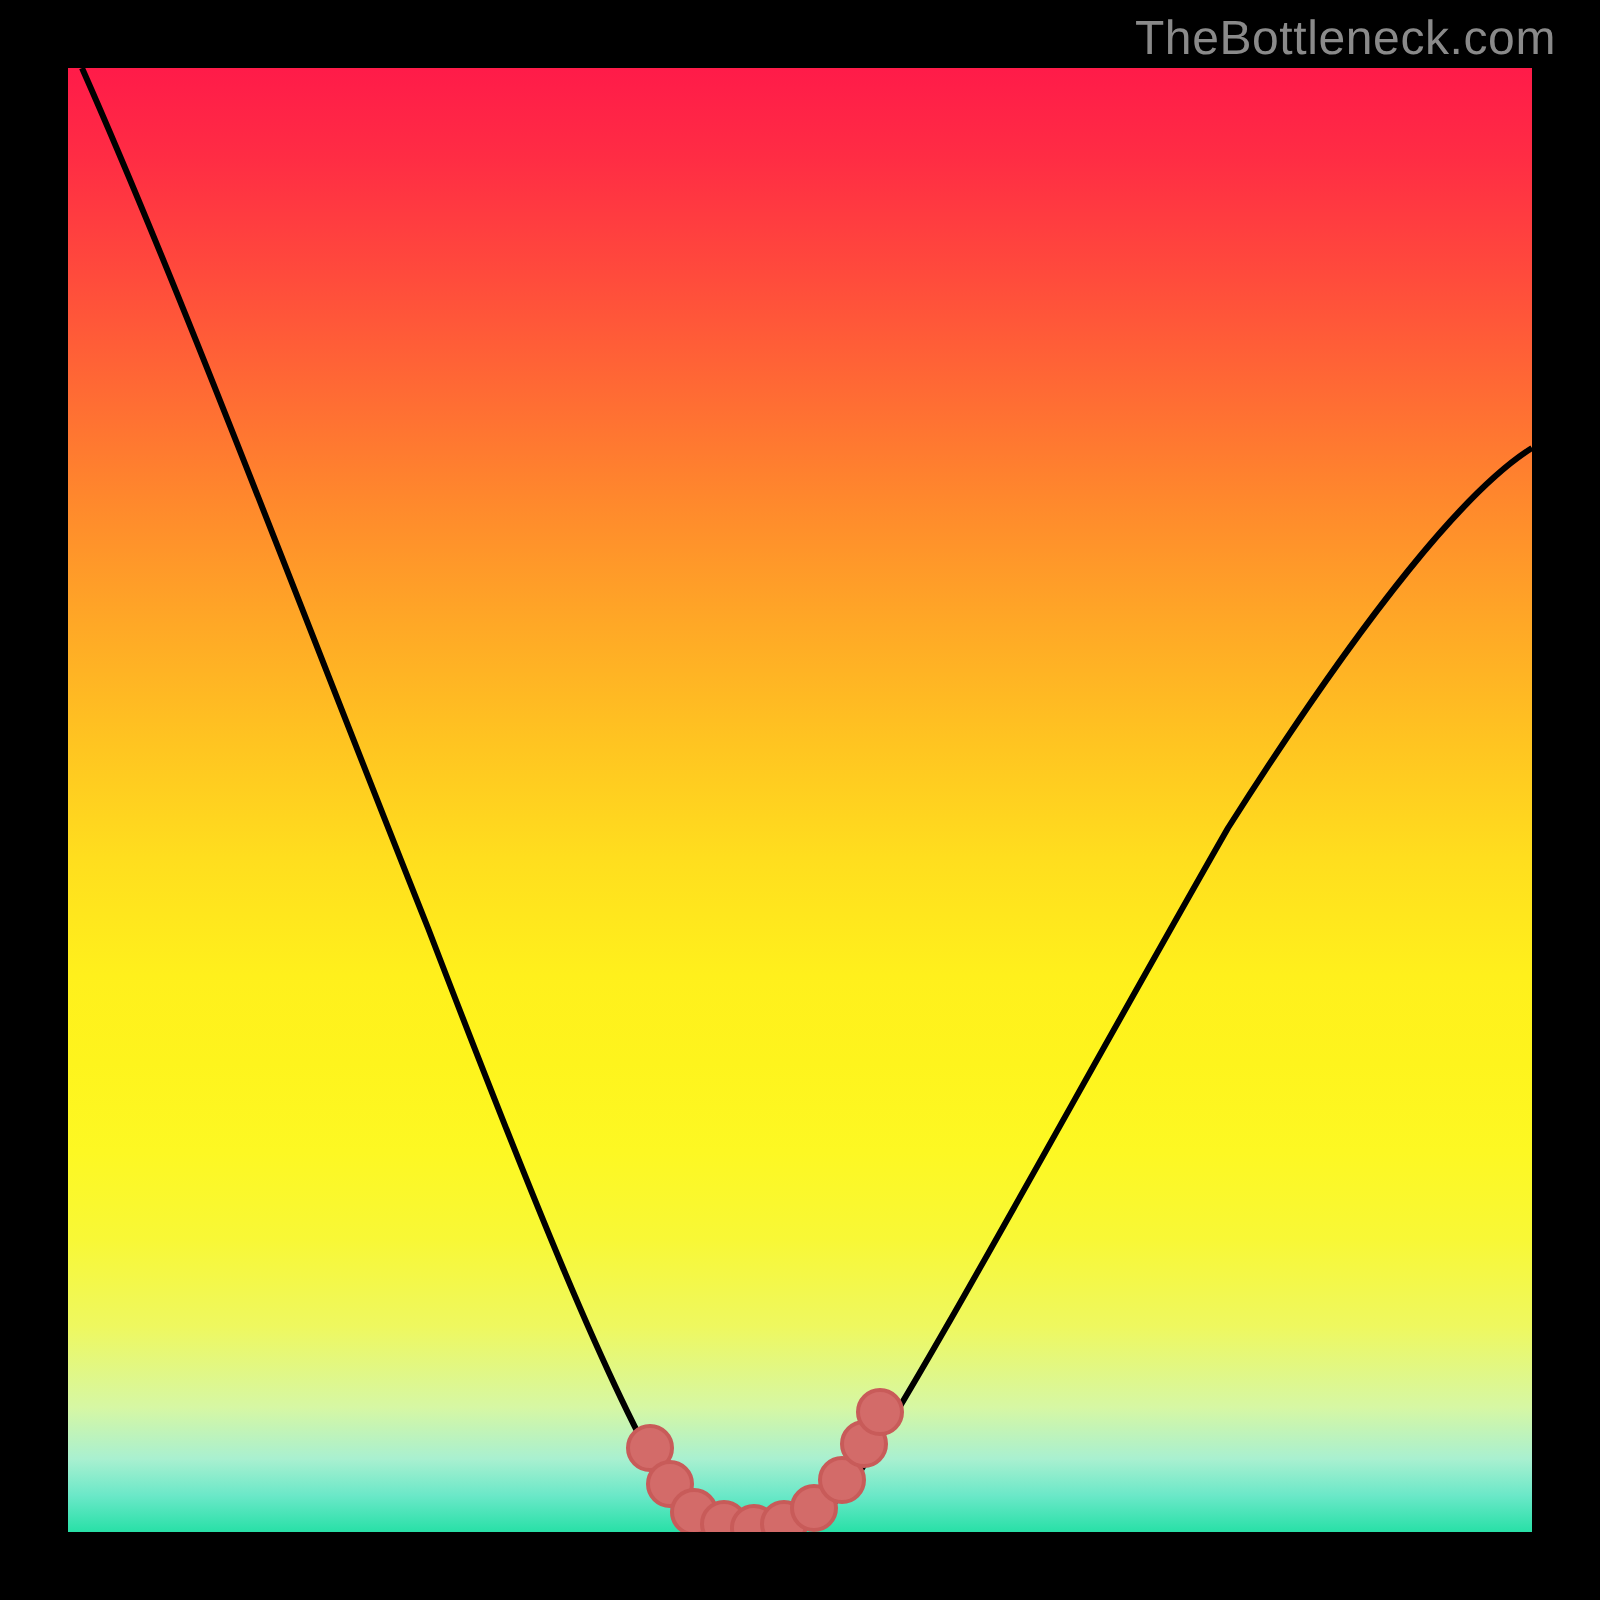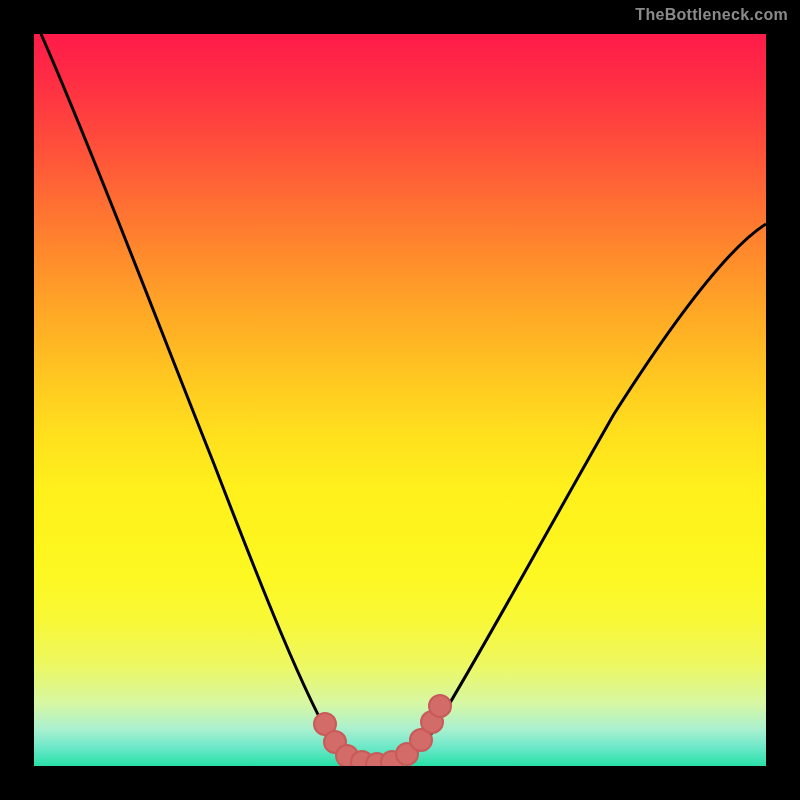--- a/index.html
+++ b/index.html
@@ -42,24 +42,24 @@
       #eef860 86%,
       #d6f7a4 91.5%,
       #a9f0d0 95%,
       #6be8c8 97.5%,
       #28e0a7 100%
     );
   }
   .watermark {
     position: absolute;
     top: 6px;
-    right: 12px;
+    right: 22px;
     color: #8a8a8a;
-    font-size: 16px;
-    font-weight: 700;
+    font-size: 24px;
+    font-weight: 400;
     letter-spacing: 0.3px;
   }
   svg.curve {
     position: absolute;
     top: 0;
     left: 0;
   }
 </style>
 </head>
 <body>

